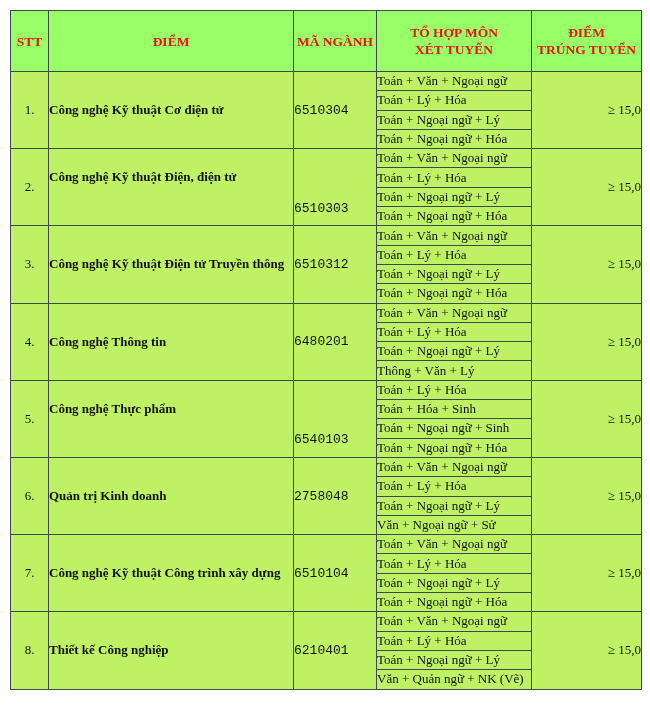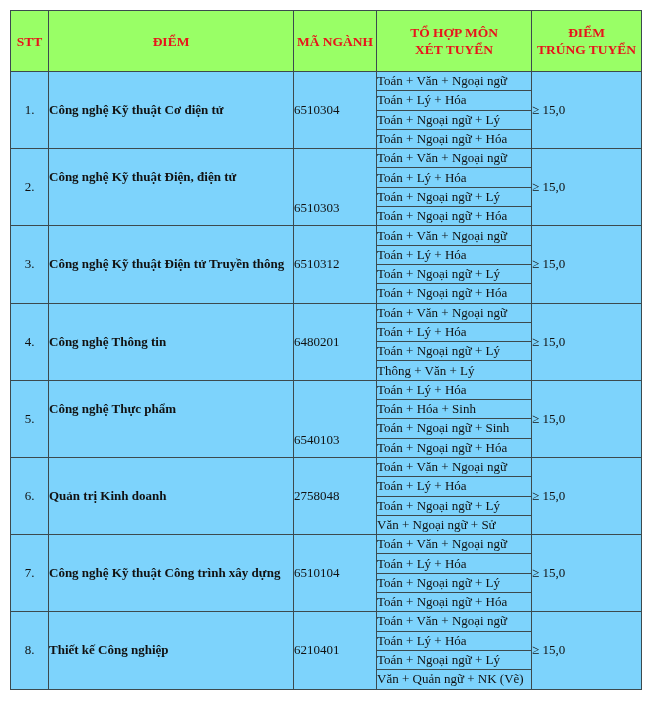--- a/index.html
+++ b/index.html
@@ -1,34 +1,34 @@
 <!DOCTYPE html>
 <html><head>
 <meta charset="utf-8">
 <style>
   html, body { margin: 0; padding: 0; background: #ffffff; }
   body { width: 650px; height: 713px; position: relative; overflow: hidden;
          font-family: "Liberation Serif", "DejaVu Serif", serif; }
   table.adm {
     position: absolute; left: 10px; top: 10px;
     width: 631px; border-collapse: collapse; table-layout: fixed;
-    background: #7dd3fc;
+    background: #bef264;
   }
   table.adm td, table.adm th {
     border: 1.5px solid #3c4a4e; padding: 0; font-size: 13px; color: #111;
   }
   table.adm thead th {
     background: #99ff66; color: #e8141b; font-weight: bold; height: 60px;
     text-align: center; vertical-align: middle; line-height: 17px; font-size: 13.5px;
   }
   td.stt { text-align: center; vertical-align: middle; }
   td.nganh { font-weight: bold; padding-left: 7px; vertical-align: middle; margin-left: 29px; }
-  td.ma { padding-left: 7px; vertical-align: middle; }
+  td.ma { padding-left: 7px; vertical-align: middle; font-family: Liberation Mono, monospace; }
   td.combo { padding-left: 6px; height: 18.3px; line-height: 18px; white-space: nowrap; font-size: 13px; margin-top: 32px; }
-  td.diem { text-align: left; vertical-align: middle; }
+  td.diem { text-align: right; vertical-align: middle; }
   .shift-up { position: relative; top: -10px; }
   .shift-down { position: relative; top: 21px; }
 </style>
 </head>
 <body>
 
 <table class="adm">
   <colgroup>
     <col style="width:38px">
     <col style="width:245px">

